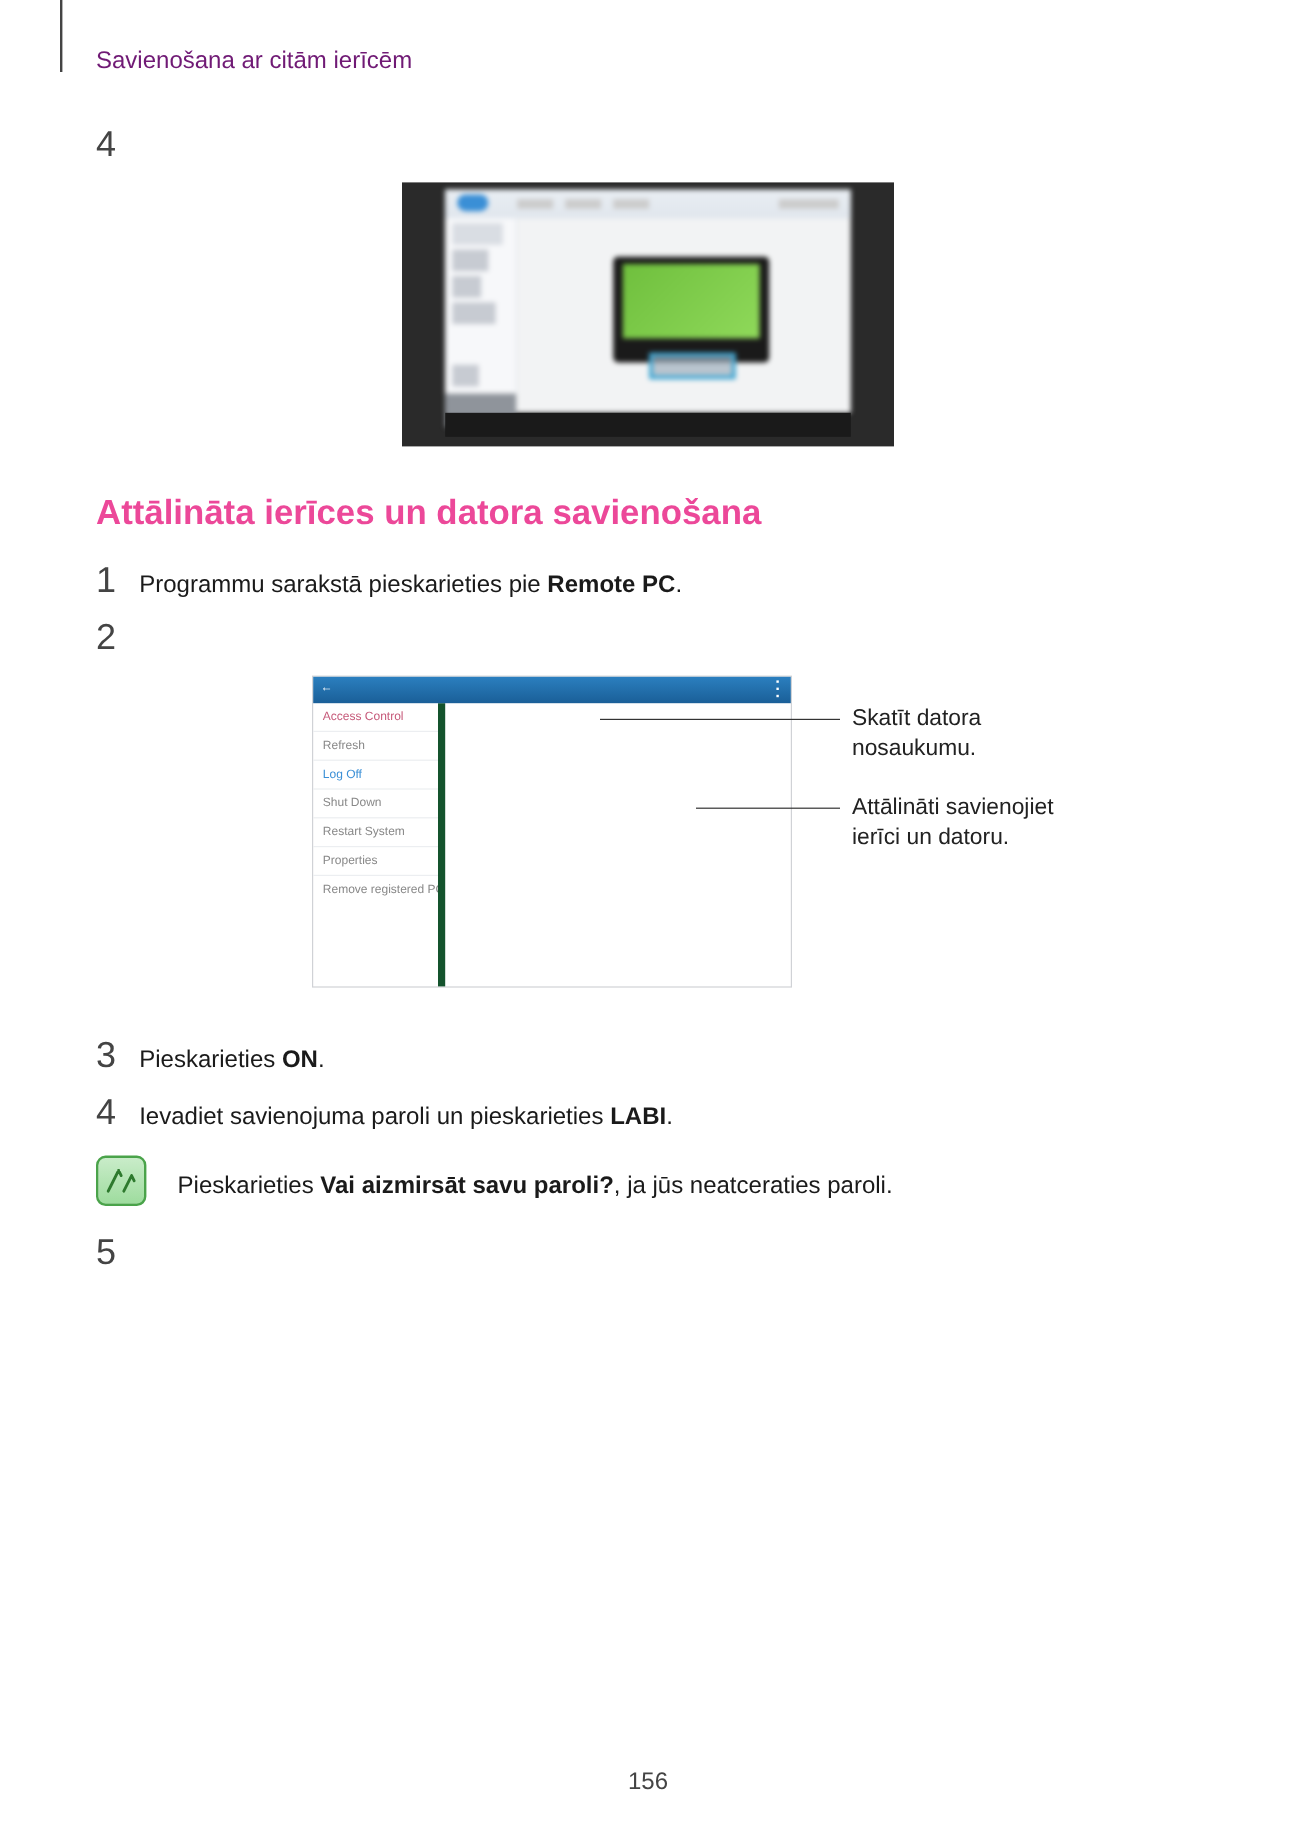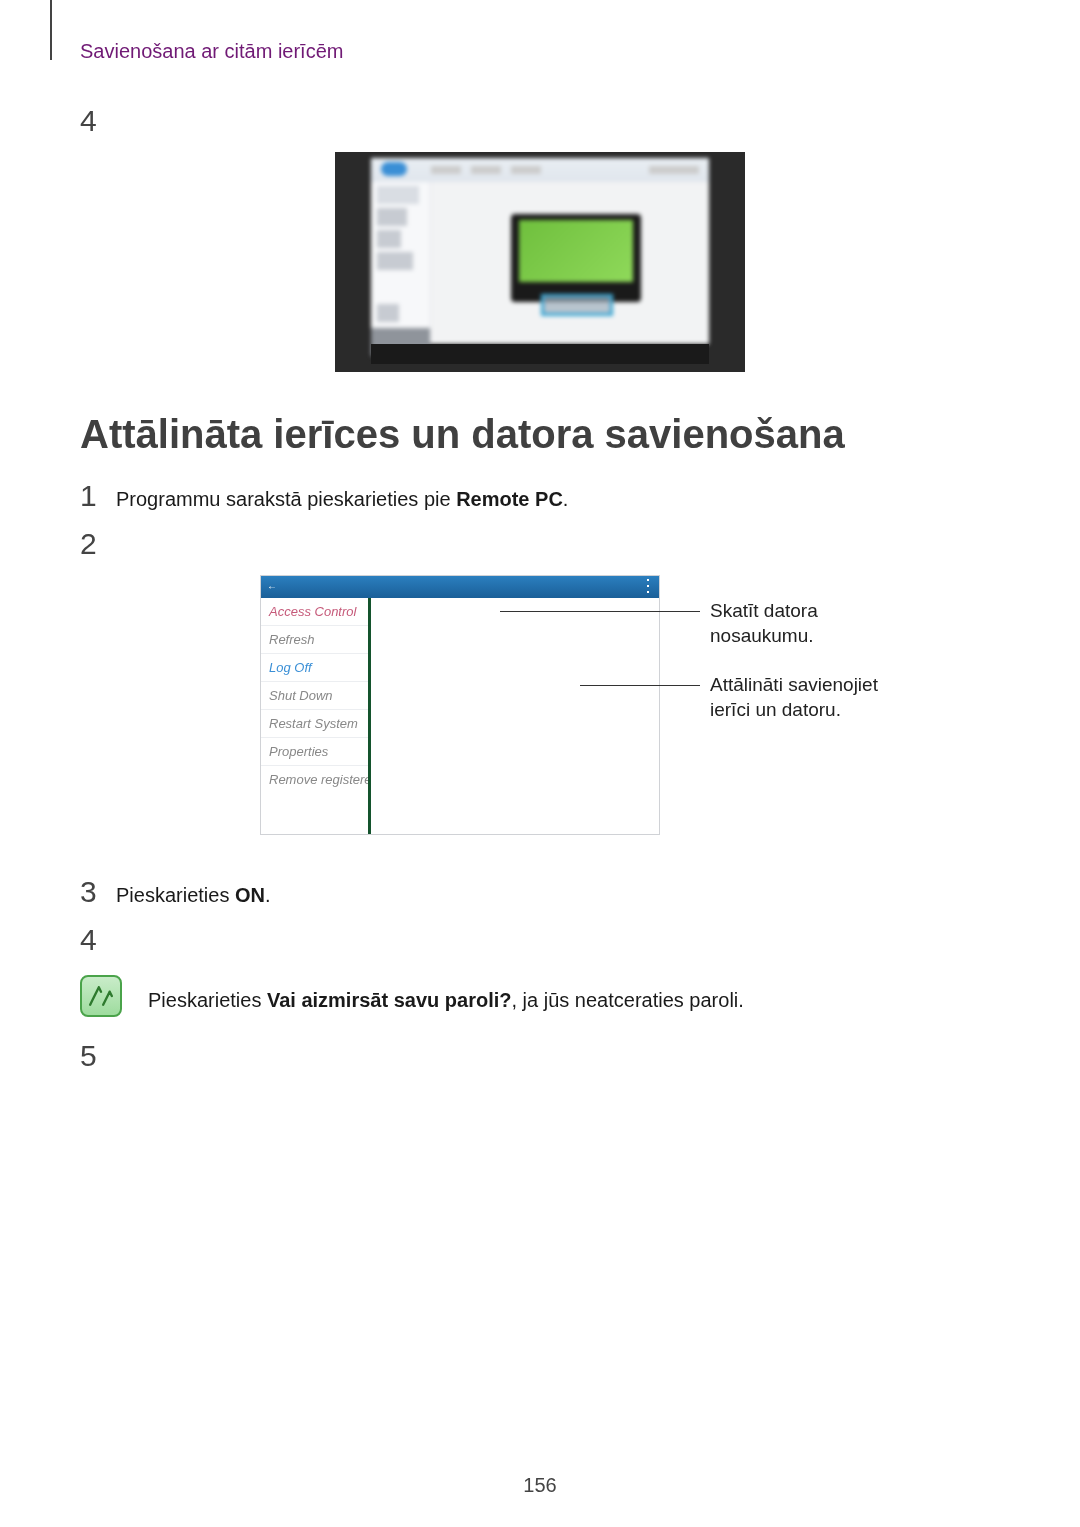--- a/index.html
+++ b/index.html
@@ -48,22 +48,22 @@
     font-family: Arial, sans-serif;
   }
   .item-text {
     font-size: 20px;
     color: #1a1a1a;
     line-height: 1.4;
     padding-top: 6px;
   }
   .bold { font-weight: 700; }
   .section-heading {
-    font-size: 40px;
-    color: #404040;
+    font-size: 29px;
+    color: #ec4899;
     font-weight: 700;
     margin-top: 40px;
     margin-bottom: 22px;
   }
 
   
   .fig1 {
     width: 410px;
     height: 220px;
     margin: 10px auto 30px auto;
@@ -134,24 +134,23 @@
     position:absolute; left:6px; top:4px; color:#fff; font-size:10px;
   }
   .fig2-menu {
     position:absolute; right:6px; top:3px; width:10px; height:14px;
     display:flex; flex-direction:column; justify-content:space-between;
   }
   .fig2-menu span { display:block; width:2px; height:2px; background:#fff; margin:0 auto;}
   .fig2-body { display:flex; height: calc(100% - 22px); }
   .fig2-sidebar {
     width: 110px;
-    border-right:3px solid #14532d;
-    font-size: 13px;
+    border-right:6px solid #14532d;
+    font-size: 10px;
     color:#888;
-    font-style:italic;
   }
   .fig2-sidebar-item {
     padding: 6px 8px;
     border-bottom:1px solid #eceef1;
     white-space: nowrap;
     overflow: hidden;
   }
   .fig2-sidebar-item.accent { color:#c65a7a; }
   .fig2-sidebar-item.blue { color:#3a8fd6; }
   .fig2-main {
@@ -319,20 +318,23 @@
 
   <div class="num-item">
     <div class="big-num">3</div>
     <div class="item-text">
       <span>Pieskarieties </span><span class="bold">ON</span><span>.</span>
     </div>
   </div>
 
   <div class="num-item">
     <div class="big-num">4</div>
+    <div class="item-text">
+      <span>Ievadiet savienojuma paroli un pieskarieties </span><span class="bold">LABI</span><span>.</span>
+    </div>
   </div>
 
   <div class="note-row">
     <div class="note-icon">
       <svg viewBox="0 0 24 24" fill="none" stroke="#2e7a2e" stroke-width="2.2" stroke-linecap="round">
         <path d="M4 16 L10 4 M10 4 L12 8 M4 16 L2 20 M14 20 L20 8 M20 8 L22 12"></path>
       </svg>
     </div>
     <div class="note-text">
       <span>Pieskarieties </span><span class="bold">Vai aizmirsāt savu paroli?</span><span>, ja jūs neatceraties paroli.</span>

